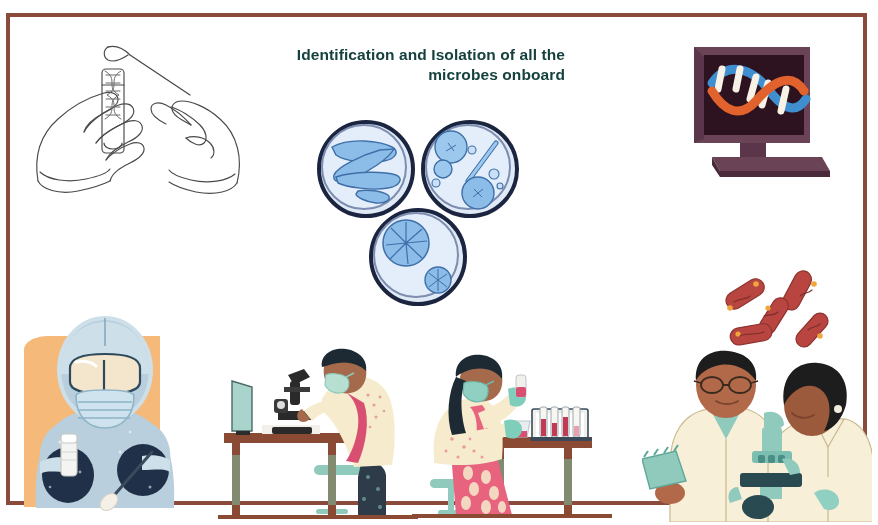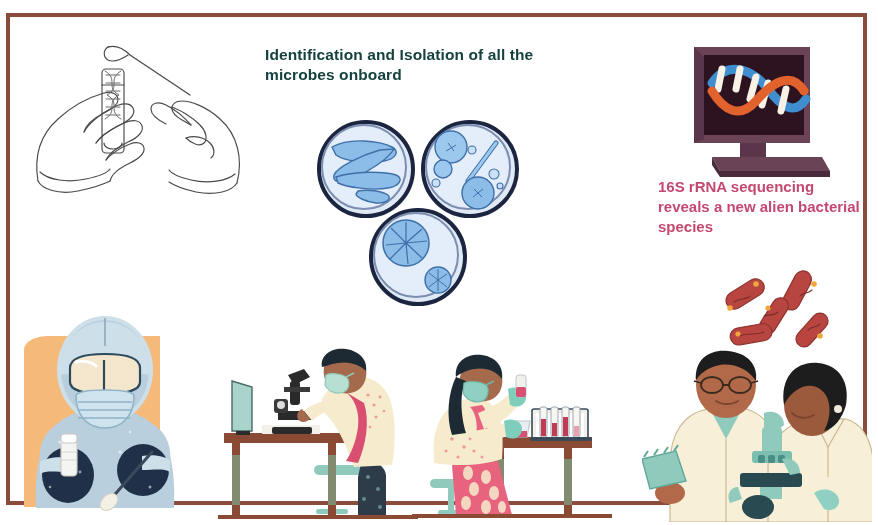--- a/index.html
+++ b/index.html
@@ -6,21 +6,21 @@
   body{width:878px;height:525px;overflow:hidden;
        font-family:"Liberation Sans","DejaVu Sans",sans-serif;}
 
   #stage{position:relative;width:878px;height:525px;background:#ffffff;}
 
   
   #frame{position:absolute;left:6px;top:13px;width:861px;height:492px;
          border:4px solid #8a4a3c;box-sizing:border-box;background:#ffffff;}
 
   
-  .cap{position:absolute;text-align:left;font-weight:bold;line-height:1.32;}
+  .cap{position:absolute;text-align:right;font-weight:bold;line-height:1.32;}
 
   .ttl-center{color:#15413f;font-size:15.5px;letter-spacing:.1px;}
   .ttl-left{color:#a9514a;font-size:14.5px;}
   .ttl-right{color:#c4486f;font-size:15px;}
 
   svg{display:block;overflow:visible;}
 
   
   .ill{position:absolute;}
 </style>
@@ -139,21 +139,20 @@
           <path d="M30 52 C42 72 58 80 74 62 C88 46 108 30 122 52" fill="none" stroke="#e2622e" stroke-width="9" stroke-linecap="round"></path>
         </g>
 
         <rect x="58" y="104" width="26" height="14" fill="#5b3549"></rect>
         <path d="M30 118 L140 118 L148 132 L38 132 Z" fill="#6b4356"></path>
         <path d="M30 118 L38 132 L38 138 L30 126 Z" fill="#4a2b3c"></path>
         <path d="M38 132 L148 132 L148 138 L38 138 Z" fill="#4a2b3c"></path>
       </svg>
     </div>
 
-    <div class="cap ttl-right" style="left: 648px; top: 160px; width: 212px; color: rgb(196, 72, 111);">16S rRNA sequencing reveals a new alien bacterial species</div>
 
     <div class="ill" style="left:706px;top:255px;width:120px;height:80px;">
       <svg width="120" height="80" viewBox="0 0 120 80">
         <g fill="#b8453f" stroke="#8e332f" stroke-width="1.2">
           <g transform="rotate(-32 28 22)">
             <rect x="8" y="14" width="42" height="17" rx="8.5"></rect>
           </g>
           <g transform="rotate(-62 82 20)">
             <rect x="62" y="10" width="42" height="17" rx="8.5"></rect>
           </g>

